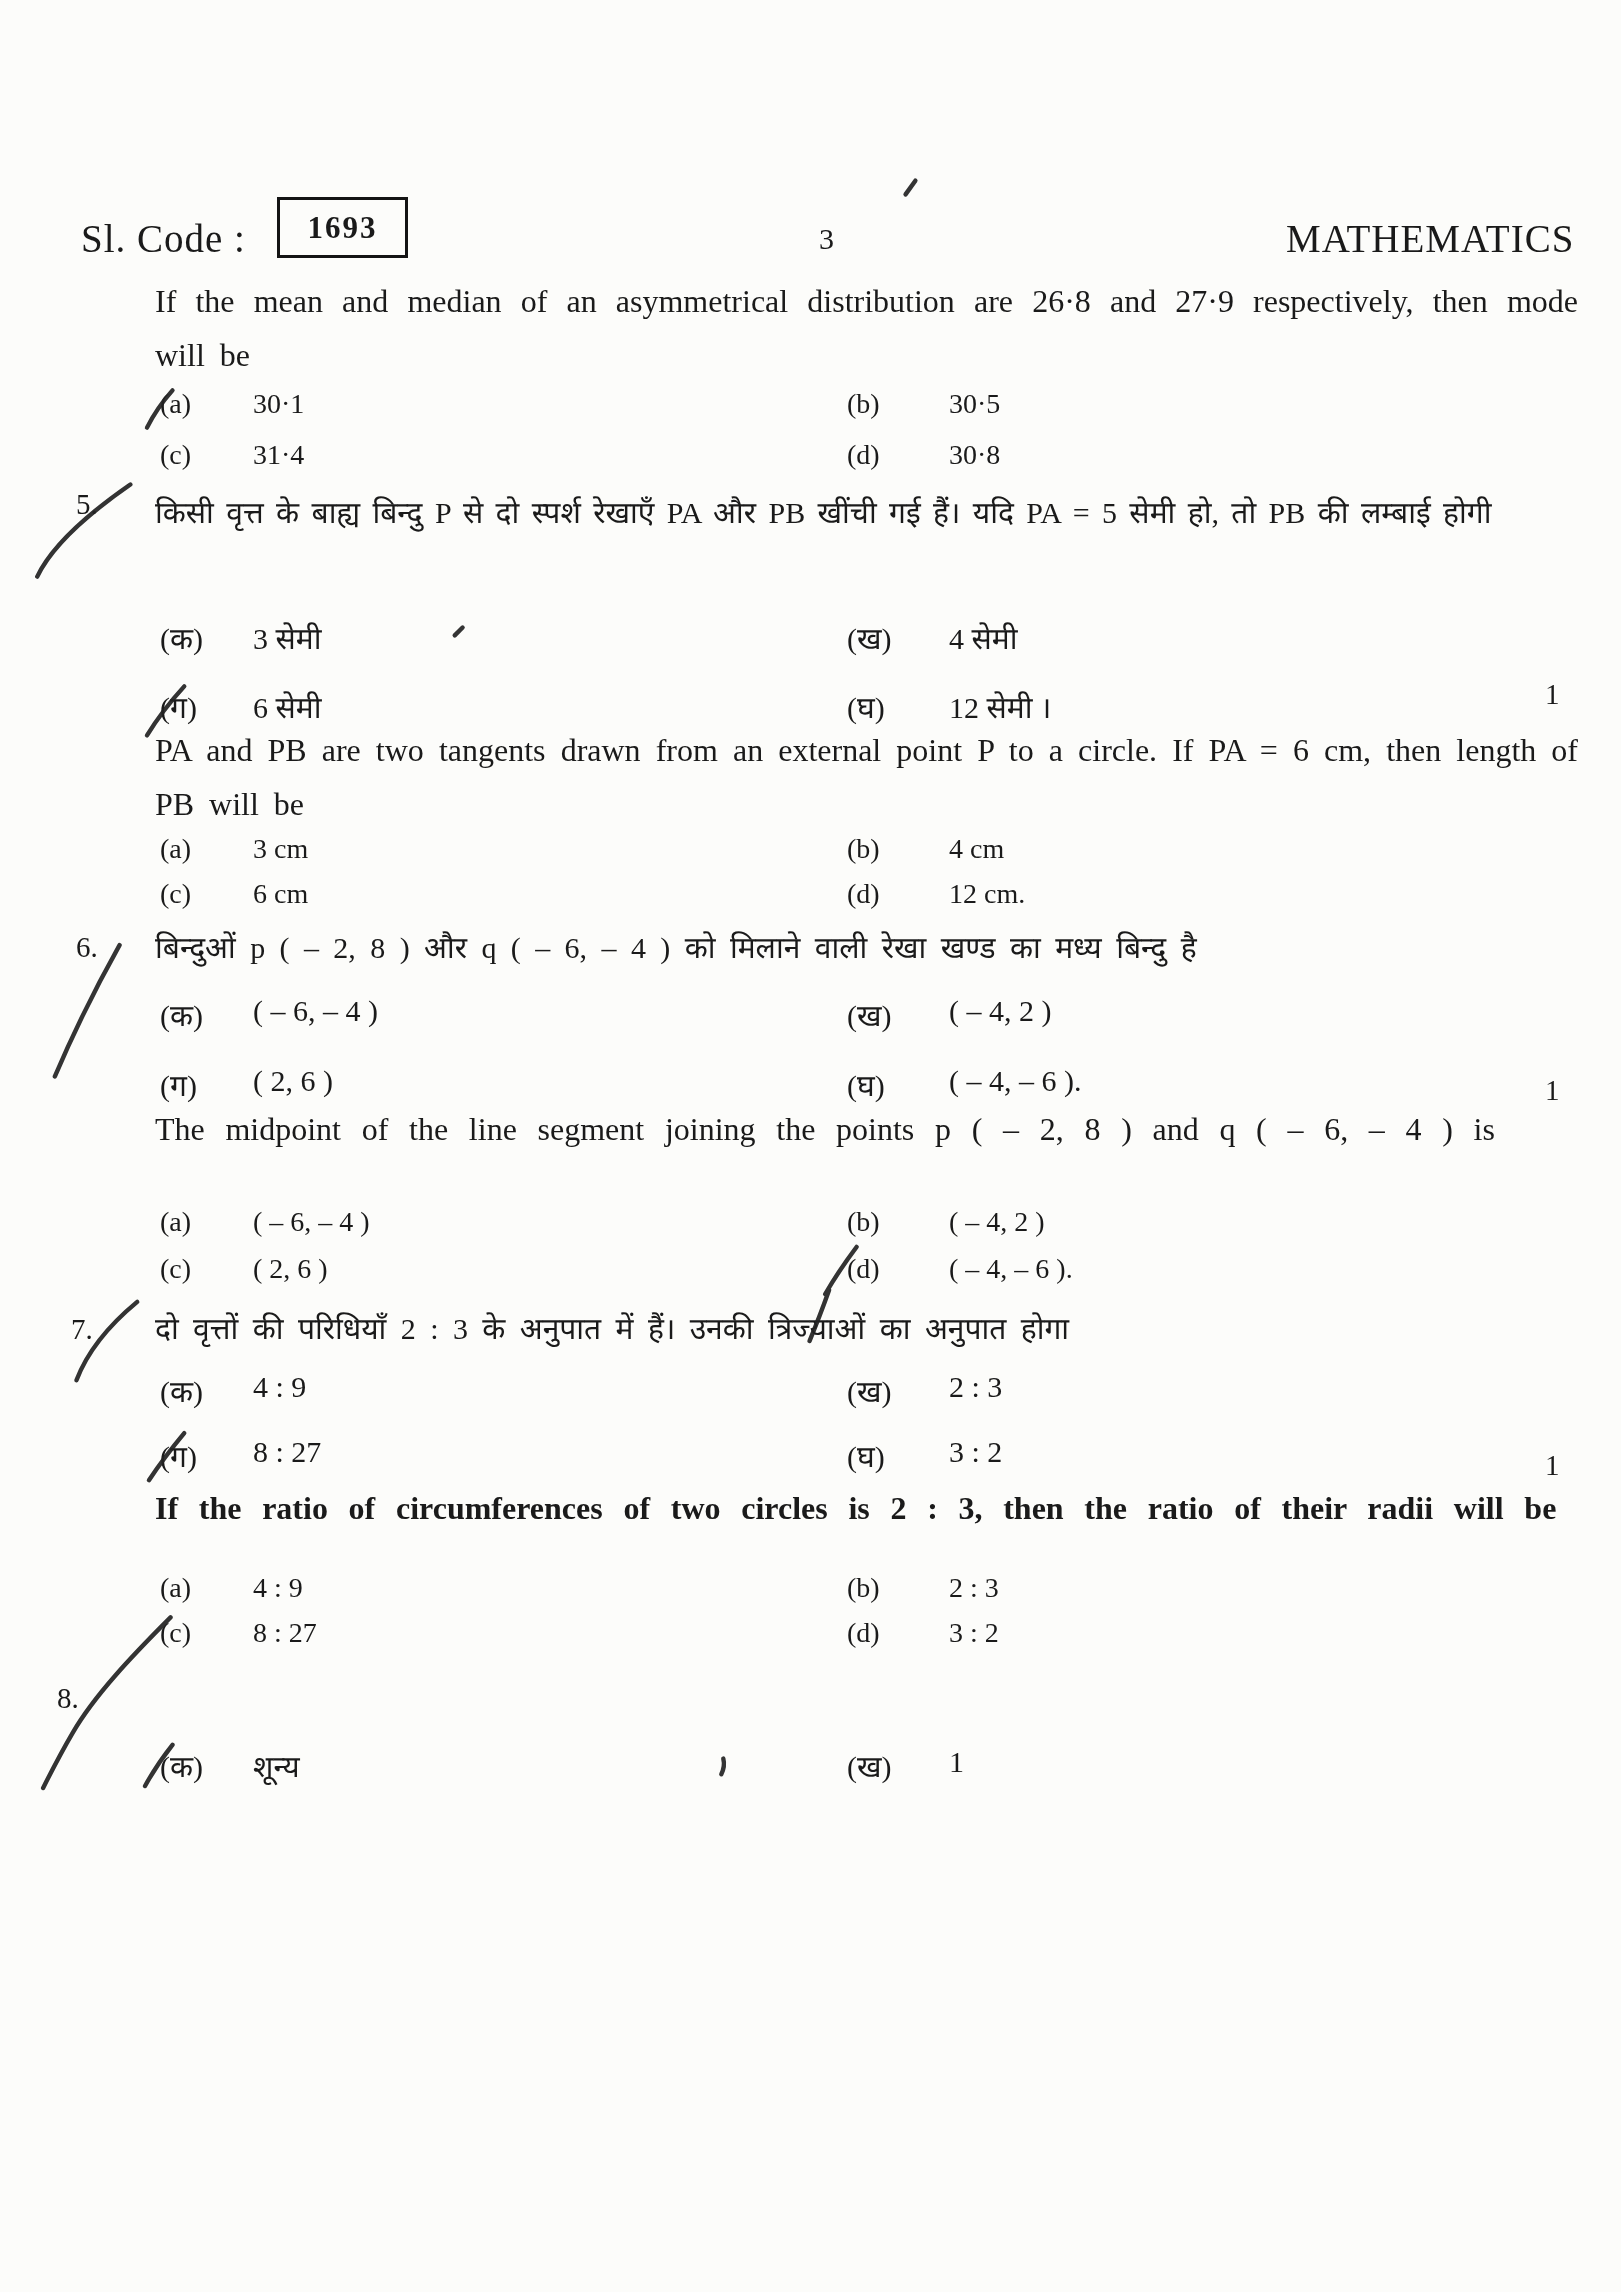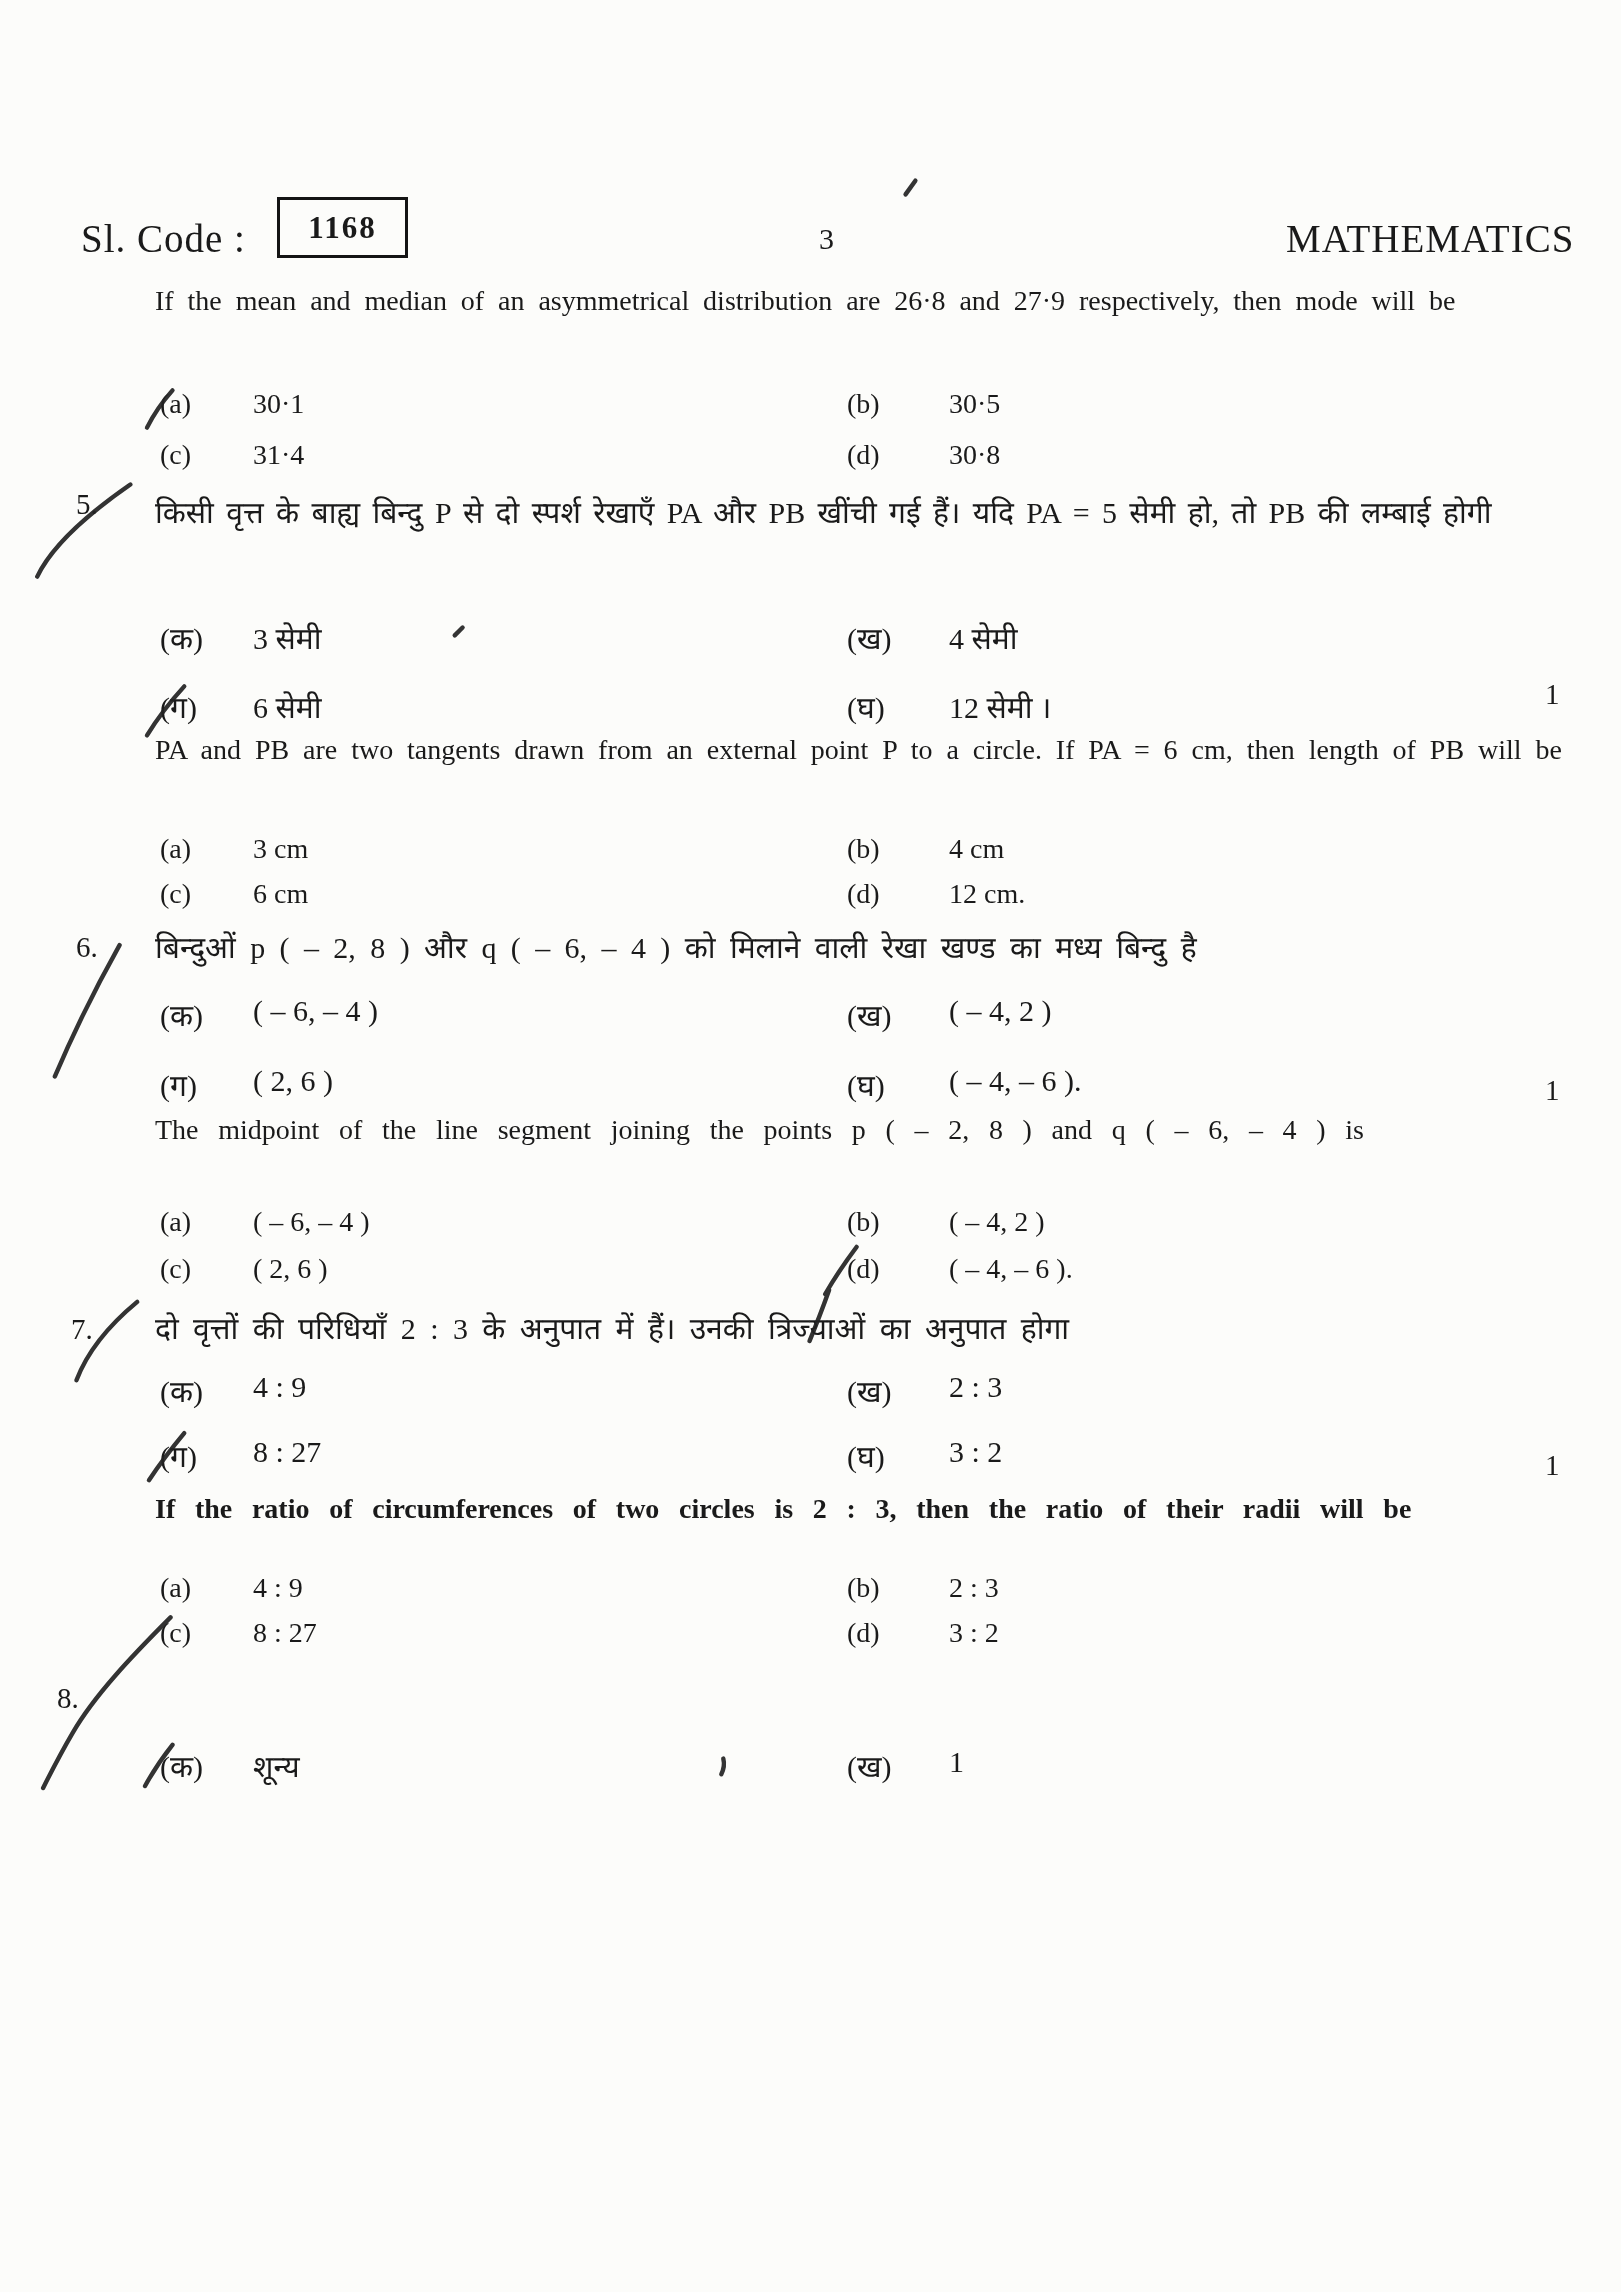--- a/index.html
+++ b/index.html
@@ -12,39 +12,39 @@
   .abs{position:absolute;white-space:nowrap;}
   .hdr{font-size:39px;font-weight:normal;letter-spacing:1px;}
   .codebox{
     position:absolute;left:277px;top:197px;width:125px;height:55px;
     border:3.9px solid #141414;display:flex;align-items:center;justify-content:center;
     font-size:31px;font-weight:bold;letter-spacing:2px;
   }
   .pagenum{font-size:30px;}
   .para{
     position:absolute;left:155px;width:1423px;
-    text-align:justify;font-size:28px;line-height:54px;word-spacing:6.9px;
+    text-align:justify;font-size:32px;line-height:54px;word-spacing:6.9px;
   }
   .para-wide{word-spacing:12.7px;}
   .hi-para{font-size:30px;line-height:74px;word-spacing:4.9px;}
   .hi-line{font-size:30px;}
   .qnum{font-size:29px;}
   .lbl,.val{font-size:28px;}
   .hi-opt{font-size:30px;}
   .marks{font-size:29px;}
   .pen{position:absolute;left:0;top:0;pointer-events:none;}
 </style>
 </head>
 <body>
 
 <div class="page">
 
   <span class="abs hdr" style="left:81px;top:216px;">Sl. Code :</span>
   <div class="codebox">
-    <span>1168</span>
+    <span>1693</span>
   </div>
   <span class="abs pagenum" style="left:819px;top:222px;">3</span>
   <span class="abs hdr" style="left:1286px;top:216px;text-align:right;">MATHEMATICS</span>
 
   <div class="para" style="top:274px;">If the mean and median of an asymmetrical distribution are 26·8 and 27·9 respectively, then mode will be</div>
   <span class="abs lbl" style="left:160px;top:388px;">(a)</span>
   <span class="abs val" style="left:253px;top:388px;">30·1</span>
   <span class="abs lbl" style="left:847px;top:388px;">(b)</span>
   <span class="abs val" style="left:949px;top:388px;">30·5</span>
   <span class="abs lbl" style="left:160px;top:439px;">(c)</span>

